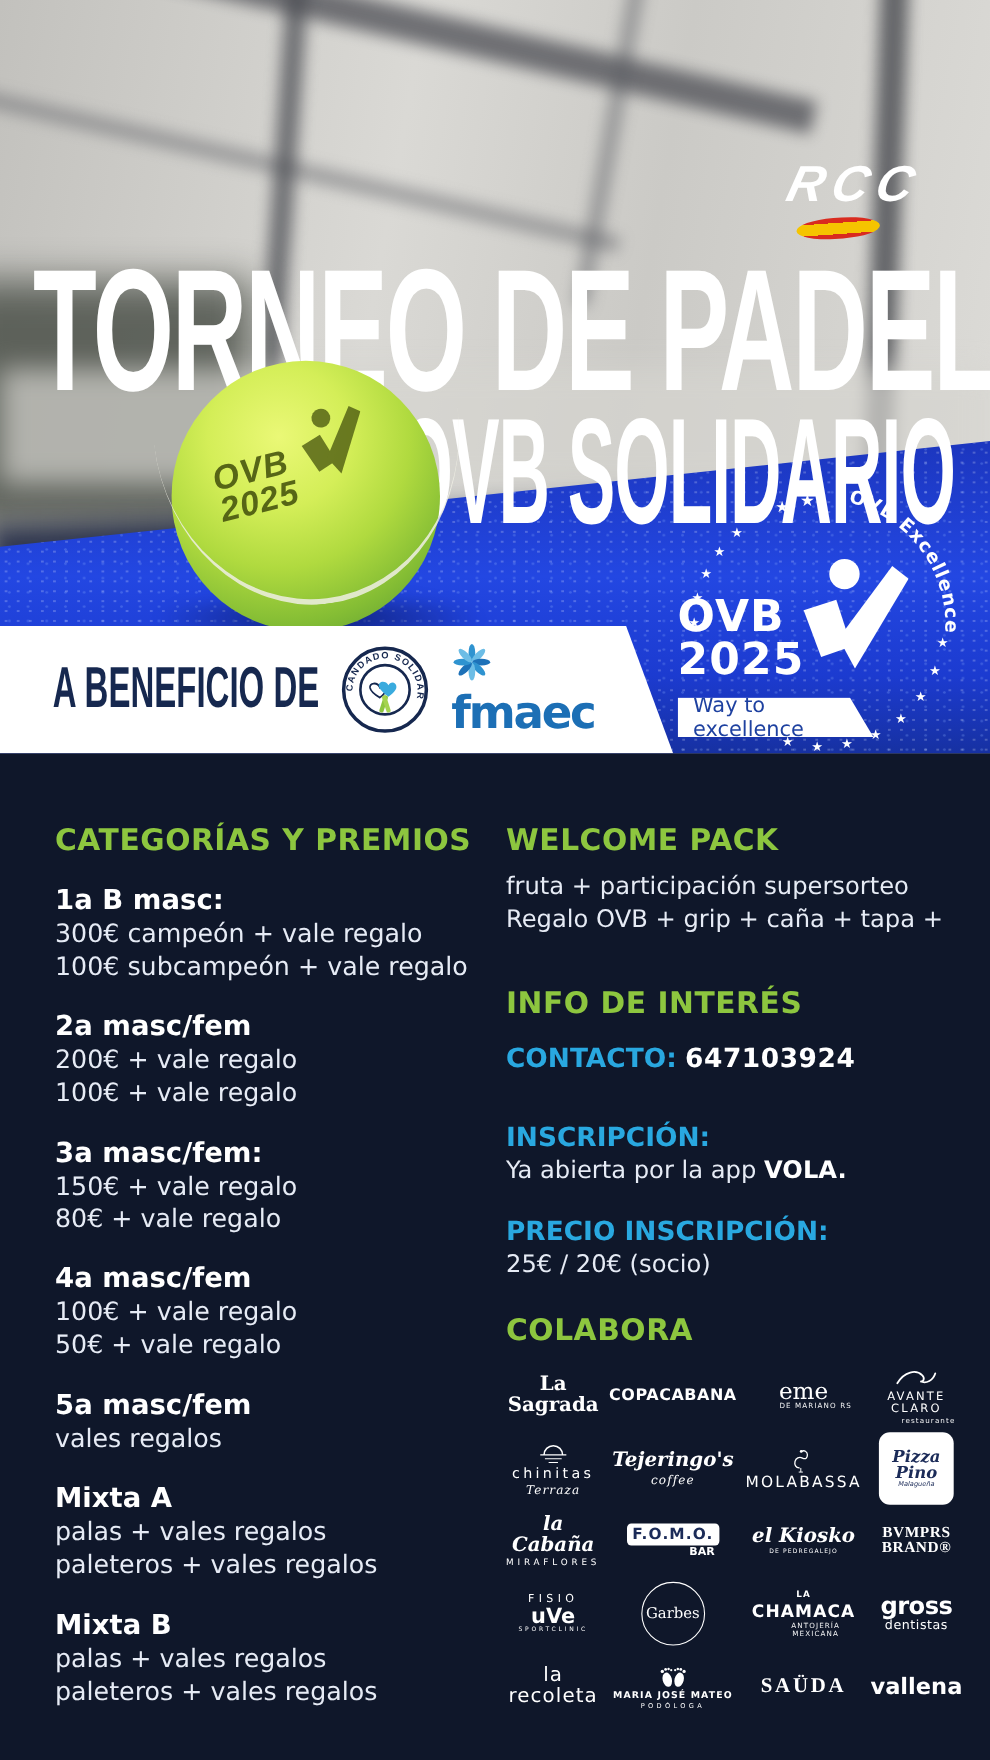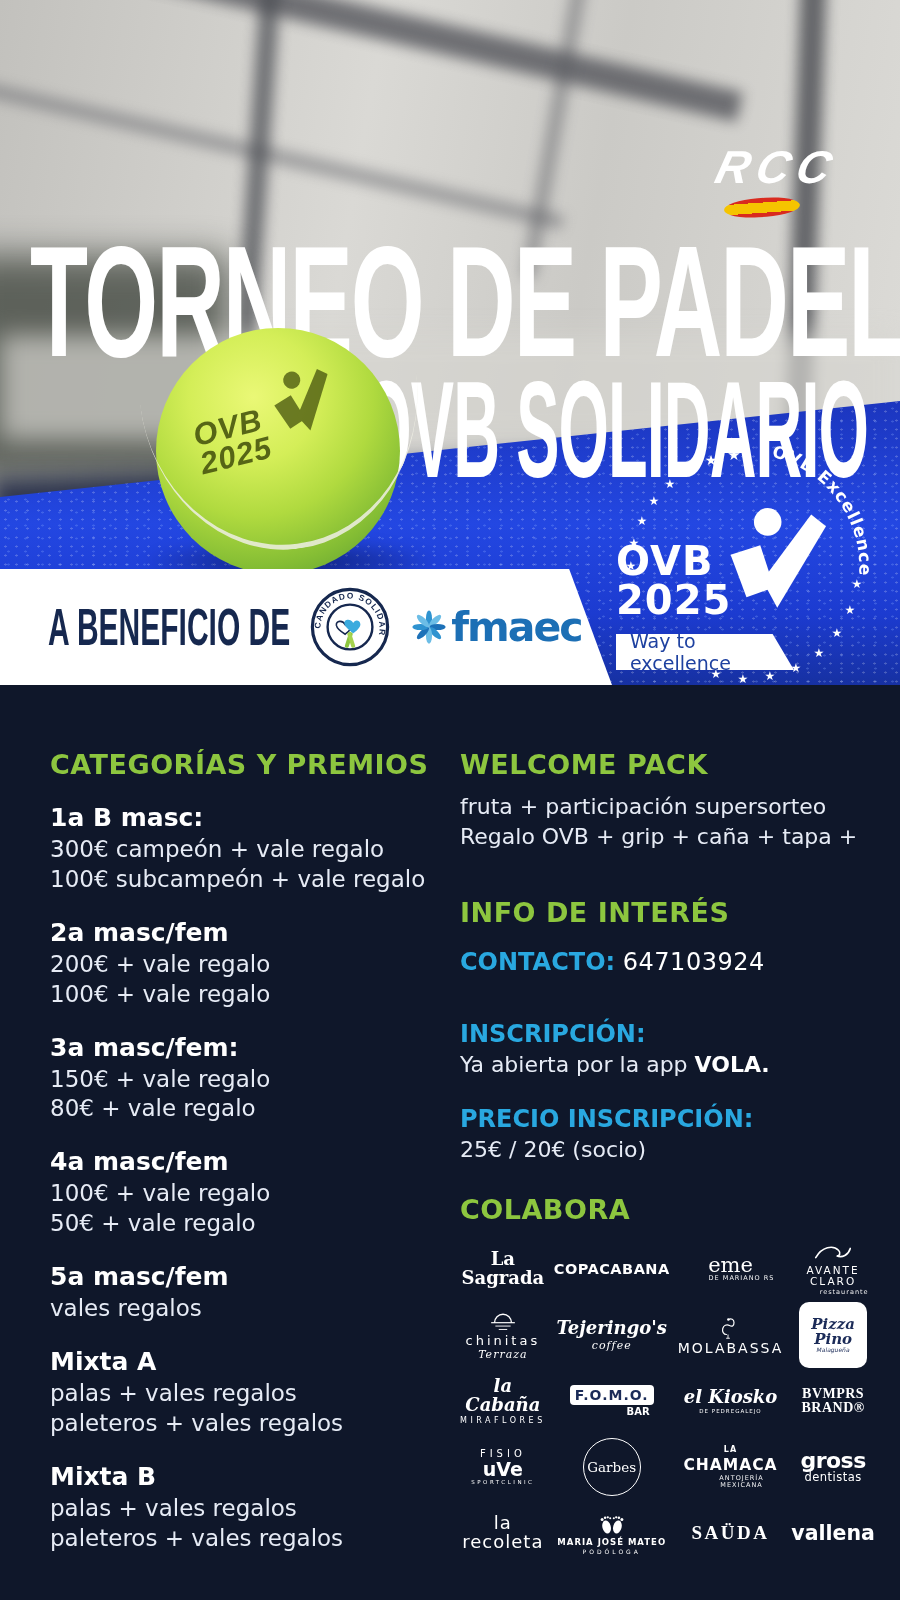--- a/index.html
+++ b/index.html
@@ -54,21 +54,21 @@
         font-size:31px;line-height:.95;letter-spacing:1px;opacity:.9;margin-top:26px;}
   .bp-mark{width:66px;height:66px;opacity:.88;}
 
   
   .band{position:absolute;left:0;bottom:0;width:612px;height:116px;background:#fff;z-index:5;
         clip-path:polygon(0 0,93% 0,100% 100%,0 100%);
         display:flex;align-items:center;gap:20px;padding-left:48px;box-sizing:border-box;}
   .band-label{color:#16284f;font-family:"Liberation Sans",sans-serif;font-weight:900;font-size:30px;
         letter-spacing:0;transform:scaleY(1.75);white-space:nowrap;}
   .candado{width:80px;height:80px;flex:0 0 auto;}
-  .fmaec{display:flex;align-items:center;gap:3px;}
+  .fmaec{display:flex;align-items:flex-start;gap:3px;flex-direction:column;}
   .fmaec-text{color:#1c6fb5;font-weight:800;font-size:41px;letter-spacing:-2px;}
 
   
   .badge{position:absolute;right:24px;top:446px;width:260px;height:238px;z-index:6;}
   .badge-stars{position:absolute;left:0;top:0;width:260px;height:238px;}
   .badge-ovb{position:absolute;left:0px;top:96px;color:#fff;font-weight:800;font-size:40px;
         line-height:.98;letter-spacing:1px;}
   .badge-mark{position:absolute;left:104px;top:60px;width:106px;height:106px;}
   .badge-banner{position:absolute;left:0px;bottom:14px;width:178px;height:36px;background:#fff;
         clip-path:polygon(0 0,88% 0,100% 100%,0 100%);display:flex;align-items:center;
@@ -81,21 +81,21 @@
   .col-right{position:absolute;left:460px;top:64px;width:406px;}
   .h-green{color:#8dc63f;font-weight:800;font-size:27px;letter-spacing:.5px;margin:0;}
   .cat{margin-top:23px;}
   .cat-title{color:#fff;font-weight:800;font-size:25px;margin-bottom:3px;}
   .cat-line{color:#e6ebf5;font-weight:400;font-size:23px;line-height:1.3;}
   .body-line{color:#e6ebf5;font-size:22px;line-height:1.35;}
   .wp-lines{margin-top:12px;}
   .info-h{margin-top:46px;}
   .contact-row{margin-top:20px;font-size:24px;}
   .lbl-blue{color:#29a8e0;font-weight:800;}
-  .contact-num{color:#fff;font-weight:400;letter-spacing:.5px;}
+  .contact-num{color:#fff;font-weight:700;letter-spacing:.5px;}
   .sub-label{margin-top:44px;font-size:24px;}
   .sub-label2{margin-top:28px;font-size:24px;}
   .insc-line{color:#e6ebf5;font-size:22px;margin-top:4px;}
   .insc-line b{color:#fff;font-weight:800;}
   .colab-h{margin-top:32px;}
 
   
   .sponsors{margin-top:16px;display:grid;grid-template-columns:repeat(4,1fr);gap:10px 8px;
             grid-auto-rows:56px;align-items:center;justify-items:center;}
   .sp{display:flex;flex-direction:column;align-items:center;justify-content:center;gap:2px;

